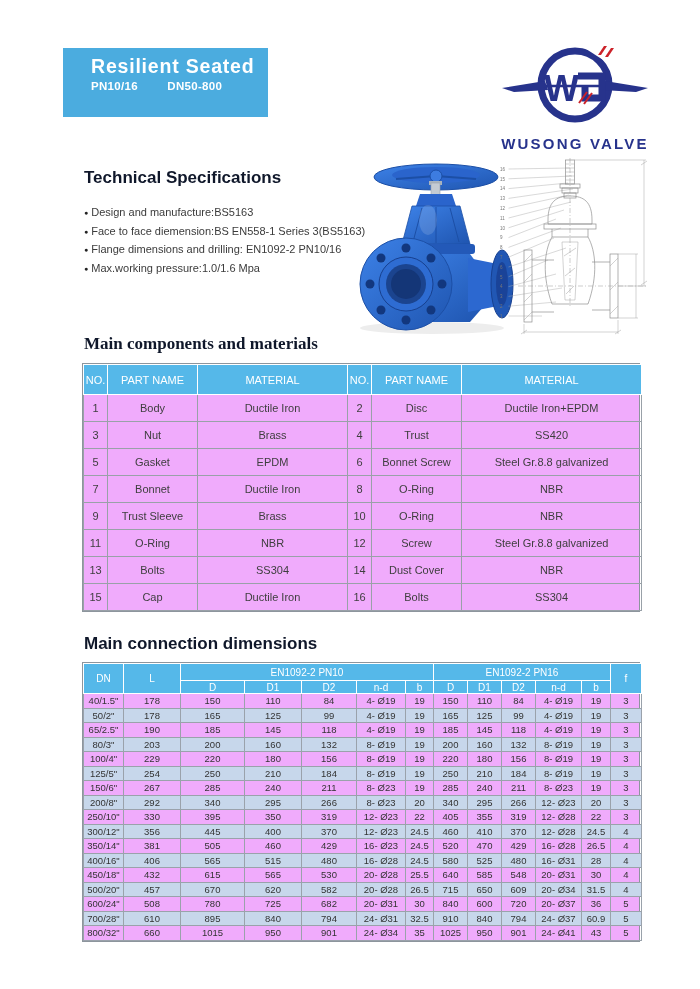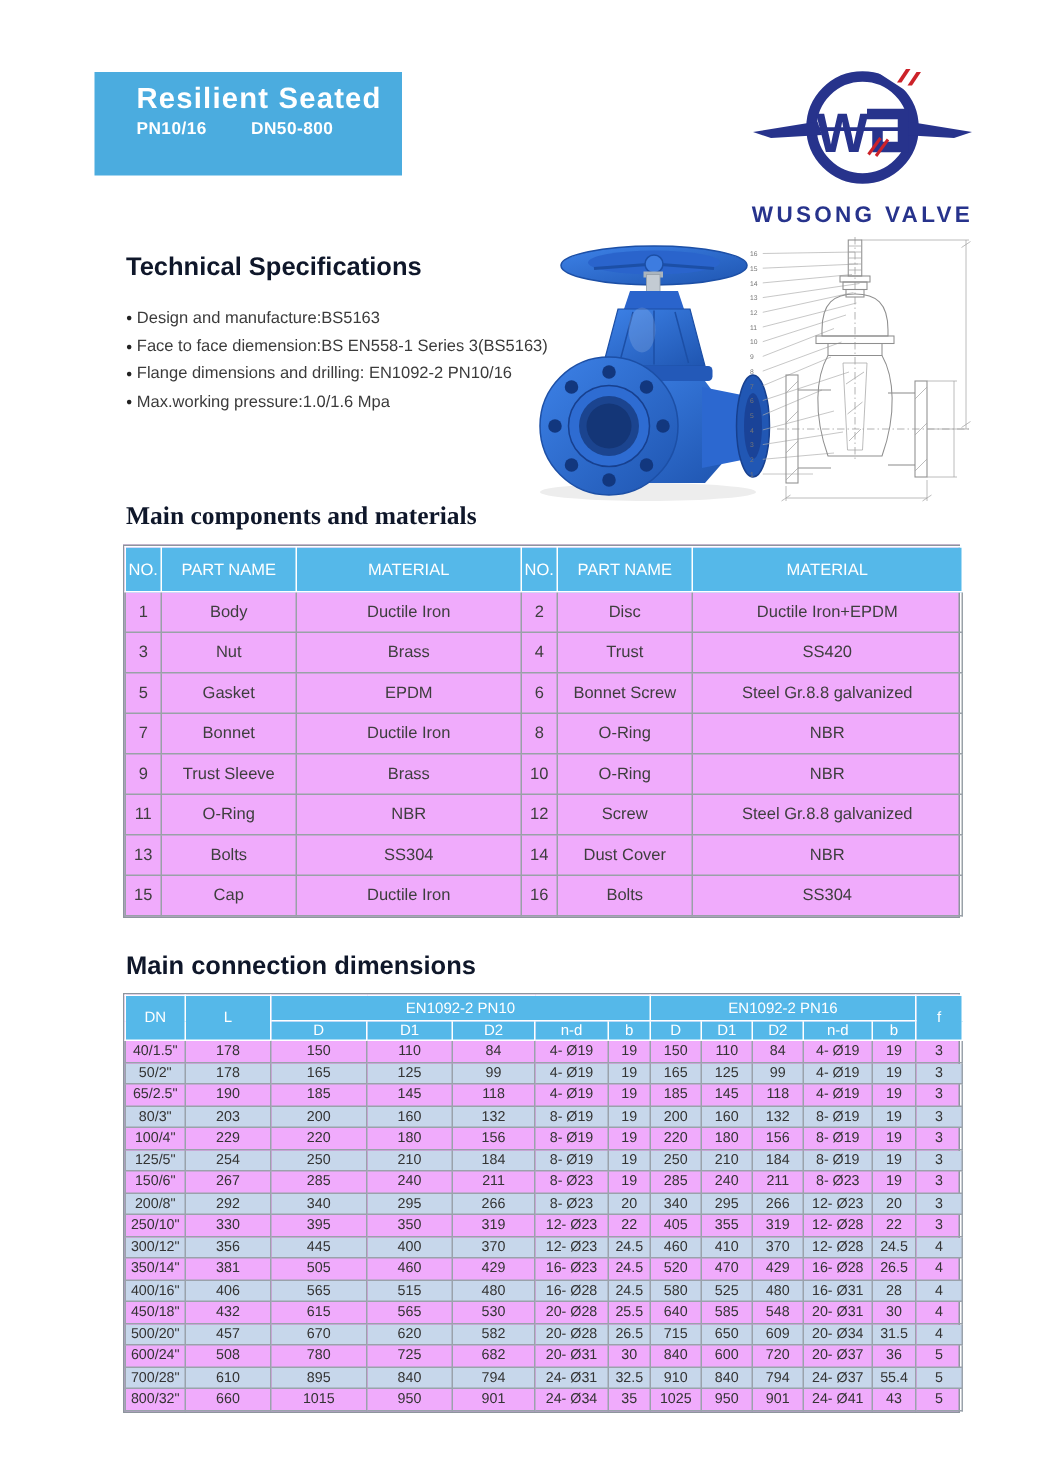--- a/index.html
+++ b/index.html
@@ -583,21 +583,21 @@
             <td>610</td>
             <td>895</td>
             <td>840</td>
             <td>794</td>
             <td>24- Ø31</td>
             <td>32.5</td>
             <td>910</td>
             <td>840</td>
             <td>794</td>
             <td>24- Ø37</td>
-            <td>55.4</td>
+            <td>60.9</td>
             <td>5</td>
           </tr>
           <tr>
             <td>800/32"</td>
             <td>660</td>
             <td>1015</td>
             <td>950</td>
             <td>901</td>
             <td>24- Ø34</td>
             <td>35</td>

